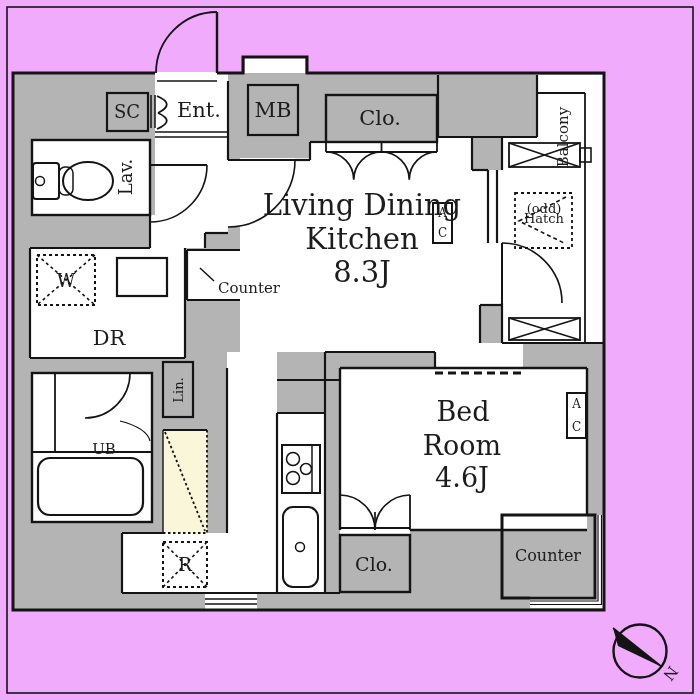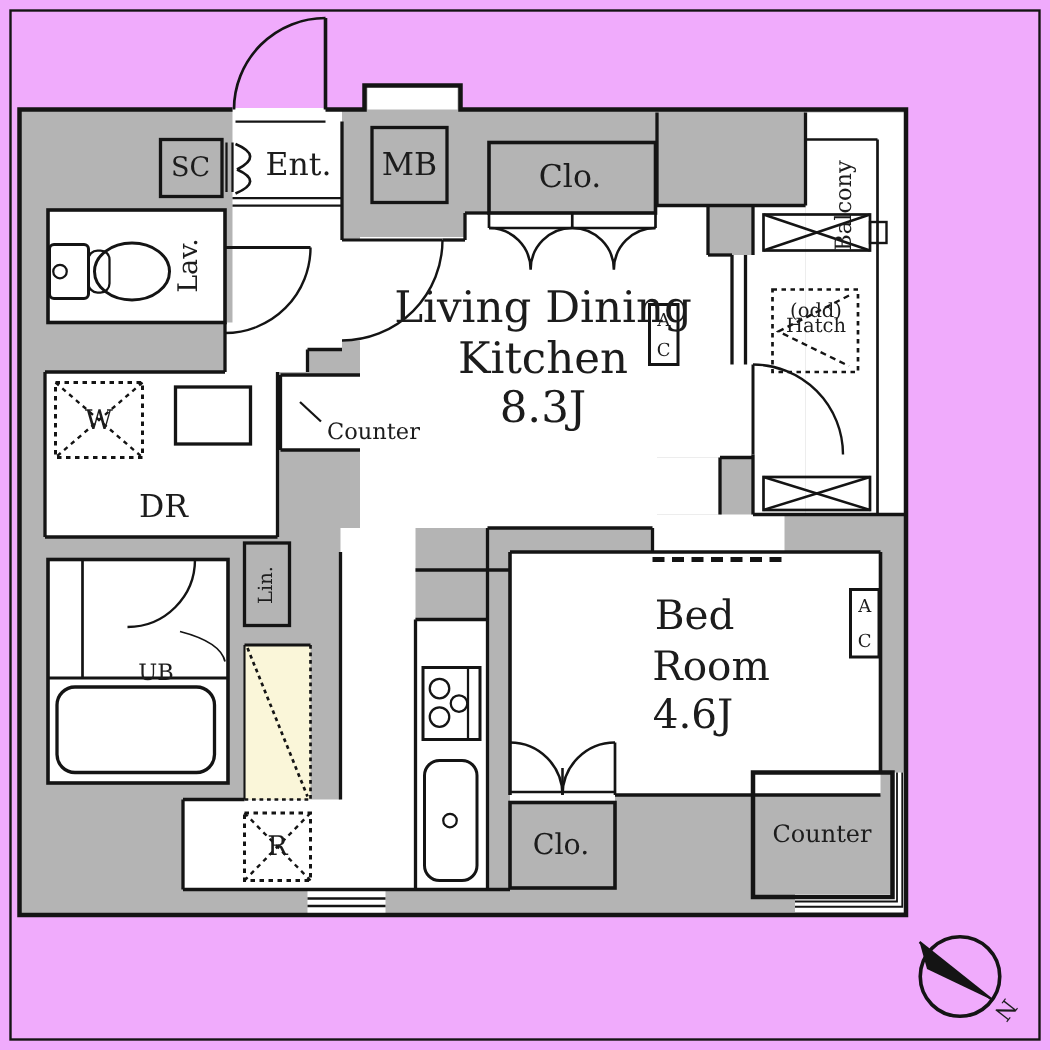--- a/index.html
+++ b/index.html
@@ -277,21 +277,21 @@
   <div class="lbl" style="left:362px;top:272px;font-size:29px;">8.3J</div>
 
   <div class="lbl" style="left:249px;top:288px;font-size:15px;">Counter</div>
   <div class="lbl" style="left:66px;top:281px;font-size:18px;">W</div>
   <div class="lbl" style="left:109px;top:338px;font-size:21px;">DR</div>
   <div class="lbl" style="left:104px;top:415px;font-size:15px;margin-top:34px;">UB</div>
   <div class="lbl rot" style="left:178px;top:390px;font-size:13px;">Lin.</div>
   <div class="lbl" style="left:185px;top:565px;font-size:18px;">R</div>
 
   <div class="lbl" style="left:463px;top:411px;font-size:27px;">Bed</div>
-  <div class="lbl" style="left:462px;top:445px;font-size:27px;margin-left:12px;">Room</div>
+  <div class="lbl" style="left:462px;top:445px;font-size:27px;">Room</div>
   <div class="lbl" style="left:462px;top:477px;font-size:27px;text-align:right;">4.6J</div>
 
   <div class="lbl" style="left:374px;top:564px;font-size:19px;">Clo.</div>
   <div class="lbl" style="left:548px;top:556px;font-size:16px;">Counter</div>
 
   <div class="ac-box" style="left:433px;top:203px;width:19px;height:40px;">
     <span>A</span>
       <span>C</span>
   </div>
   <div class="ac-box" style="left:567px;top:393px;width:19px;height:45px;">

